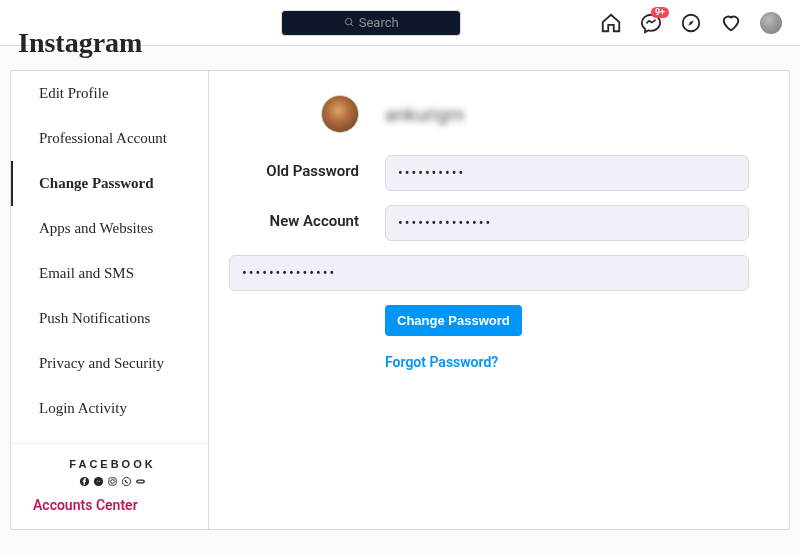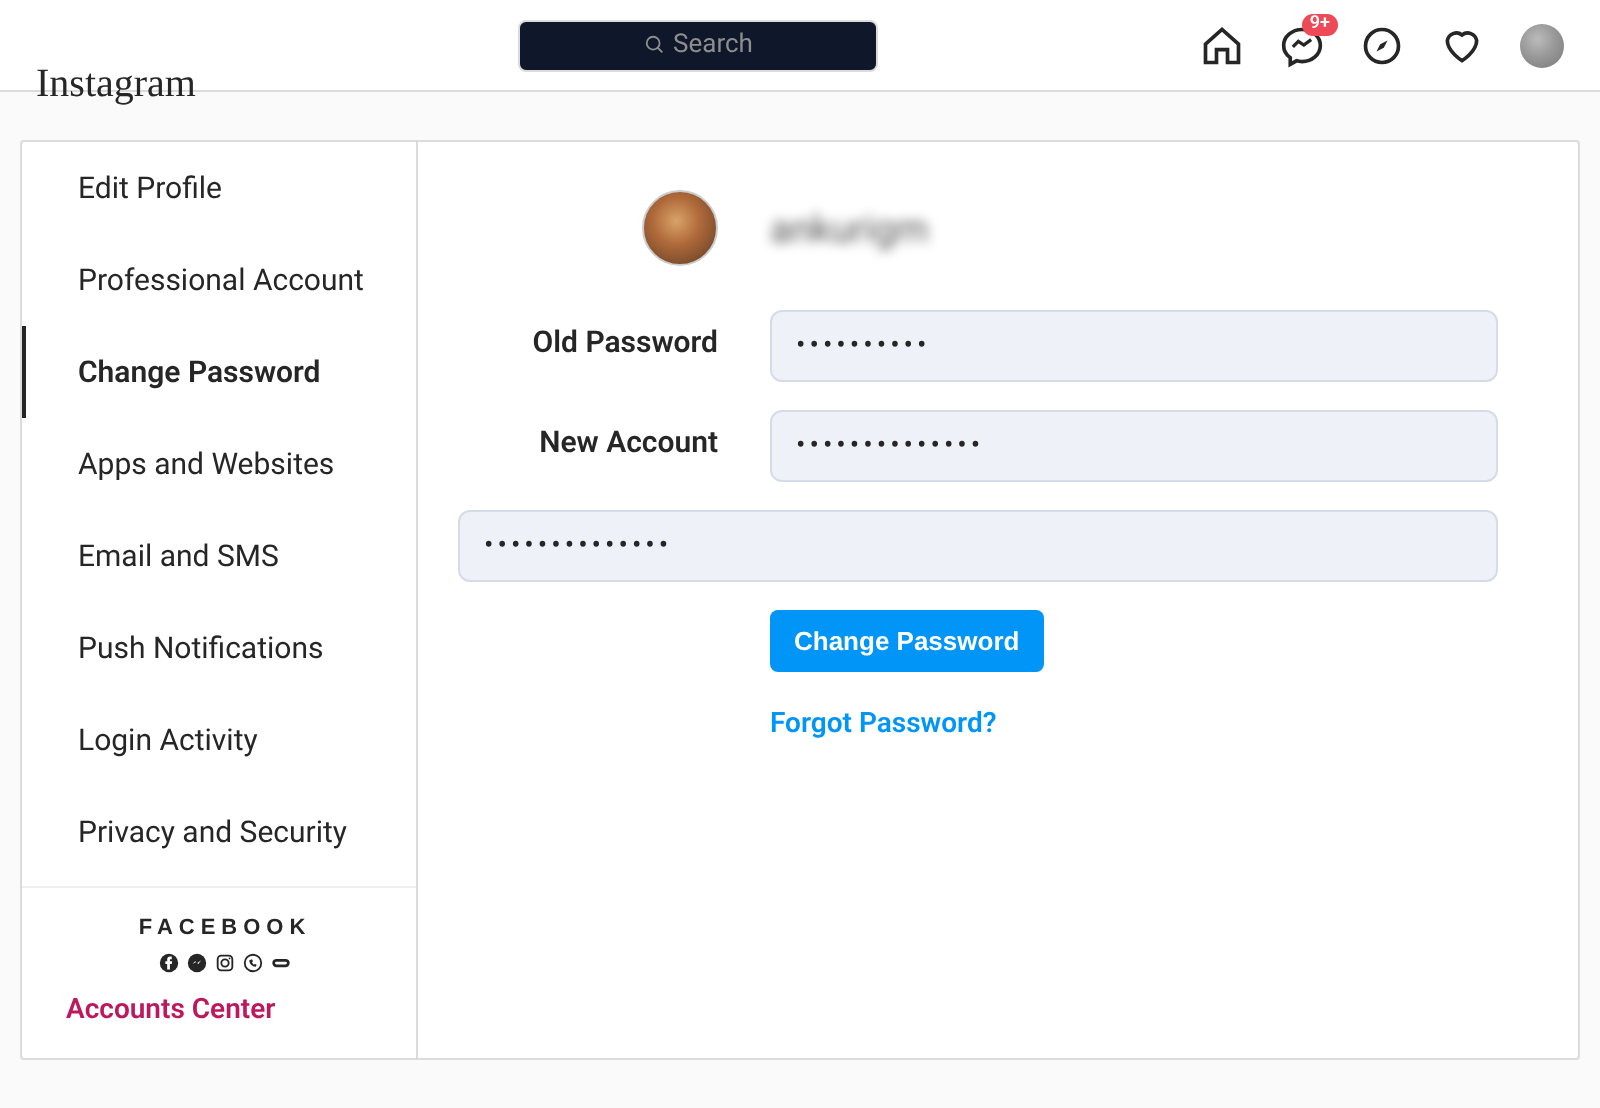--- a/index.html
+++ b/index.html
@@ -1,30 +1,30 @@
 <!DOCTYPE html>
 <html><head>
 <meta charset="utf-8">
 <style>
   * { box-sizing: border-box; margin: 0; padding: 0; }
   body { font-family: -apple-system, BlinkMacSystemFont, "Segoe UI", Roboto, Helvetica, Arial, sans-serif; font-size: 14px; color: #262626; background: #fafafa; width: 800px; height: 554px; overflow: hidden; }
   .topbar { height: 46px; background: #fff; border-bottom: 1px solid #dbdbdb; display: flex; align-items: center; padding: 0 18px; }
-  .logo { font-family: 'Brush Script MT', cursive; font-size: 20px; font-weight: 400; letter-spacing: 0px; flex: 0 0 auto; margin-top: 40px; }
+  .logo { font-family: 'Brush Script MT', cursive; font-size: 28px; font-weight: 700; letter-spacing: 0px; flex: 0 0 auto; margin-top: 40px; }
   .topcenter { flex: 1 1 auto; display: flex; justify-content: center; }
   .searchbox { width: 180px; height: 26px; background: #0f172a; border: 1px solid #dbdbdb; border-radius: 4px; display: flex; align-items: center; justify-content: center; gap: 4px; color: #8e8e8e; font-size: 13px; }
   .topicons { display: flex; align-items: center; gap: 18px; }
   .icon { width: 22px; height: 22px; display: flex; align-items: center; justify-content: center; }
   .icon svg { width: 22px; height: 22px; }
   .badge-wrap { position: relative; }
   .badge { position: absolute; top: -5px; right: -7px; background: #ed4956; color: #fff; font-size: 9px; font-weight: 600; border-radius: 8px; padding: 1px 4px; line-height: 1; }
   .avatar { width: 22px; height: 22px; border-radius: 50%; background: radial-gradient(circle at 40% 35%, #bbb 0%, #999 45%, #777 100%); filter: blur(0.3px); }
   .shell { padding: 24px 10px 0 10px; }
   .panel { background: #fff; border: 1px solid #dbdbdb; border-radius: 2px; display: flex; height: 460px; }
   .sidebar { width: 198px; border-right: 1px solid #dbdbdb; display: flex; flex-direction: column; }
-  .sidebar ul { list-style: none; flex: 1 1 auto; }
+  .sidebar ul { list-style: none; flex: 1 1 auto; font-family: Liberation Serif, serif; }
   .sidebar li { padding: 14px 16px 14px 26px; font-size: 15px; cursor: pointer; border-left: 2px solid transparent; }
   .sidebar li.active { font-weight: 600; border-left: 2px solid #262626; }
   .sidefoot { border-top: 1px solid #efefef; padding: 14px 16px 16px 22px; }
   .fb-brand { font-family: Arial, sans-serif; letter-spacing: 3px; font-size: 11px; font-weight: 600; display: flex; align-items: center; gap: 6px; flex-direction: column; }
   .fb-icons { letter-spacing: 0; display: flex; gap: 3px; align-items: center; }
   .micon { width: 11px; height: 11px; }
   .accounts-center { color: #be185d; font-weight: 600; font-size: 14px; margin-top: 10px; cursor: pointer; }
   .main { flex: 1 1 auto; padding: 24px 40px 24px 20px; }
   .profile-row { display: flex; align-items: center; gap: 26px; margin-bottom: 22px; }
   .profile-label-col { width: 130px; display: flex; justify-content: flex-end; }
@@ -84,22 +84,22 @@
 <div class="shell">
   <div class="panel">
     <nav class="sidebar">
       <ul>
         <li>Edit Profile</li>
         <li>Professional Account</li>
         <li class="active">Change Password</li>
         <li>Apps and Websites</li>
         <li>Email and SMS</li>
         <li>Push Notifications</li>
+        <li>Privacy and Security</li>
         <li>Login Activity</li>
-        <li>Privacy and Security</li>
       </ul>
       <div class="sidefoot">
         <div class="fb-brand">
           <span>FACEBOOK</span>
           <span class="fb-icons">
             <svg class="micon" viewBox="0 0 24 24">
                 <circle cx="12" cy="12" r="10" fill="#262626"></circle>
                 <path d="M13 8h2V5h-2c-1.7 0-3 1.3-3 3v2H8v3h2v6h3v-6h2l.5-3H13V8z" fill="#fff"></path>
               </svg>
             <svg class="micon" viewBox="0 0 24 24">

